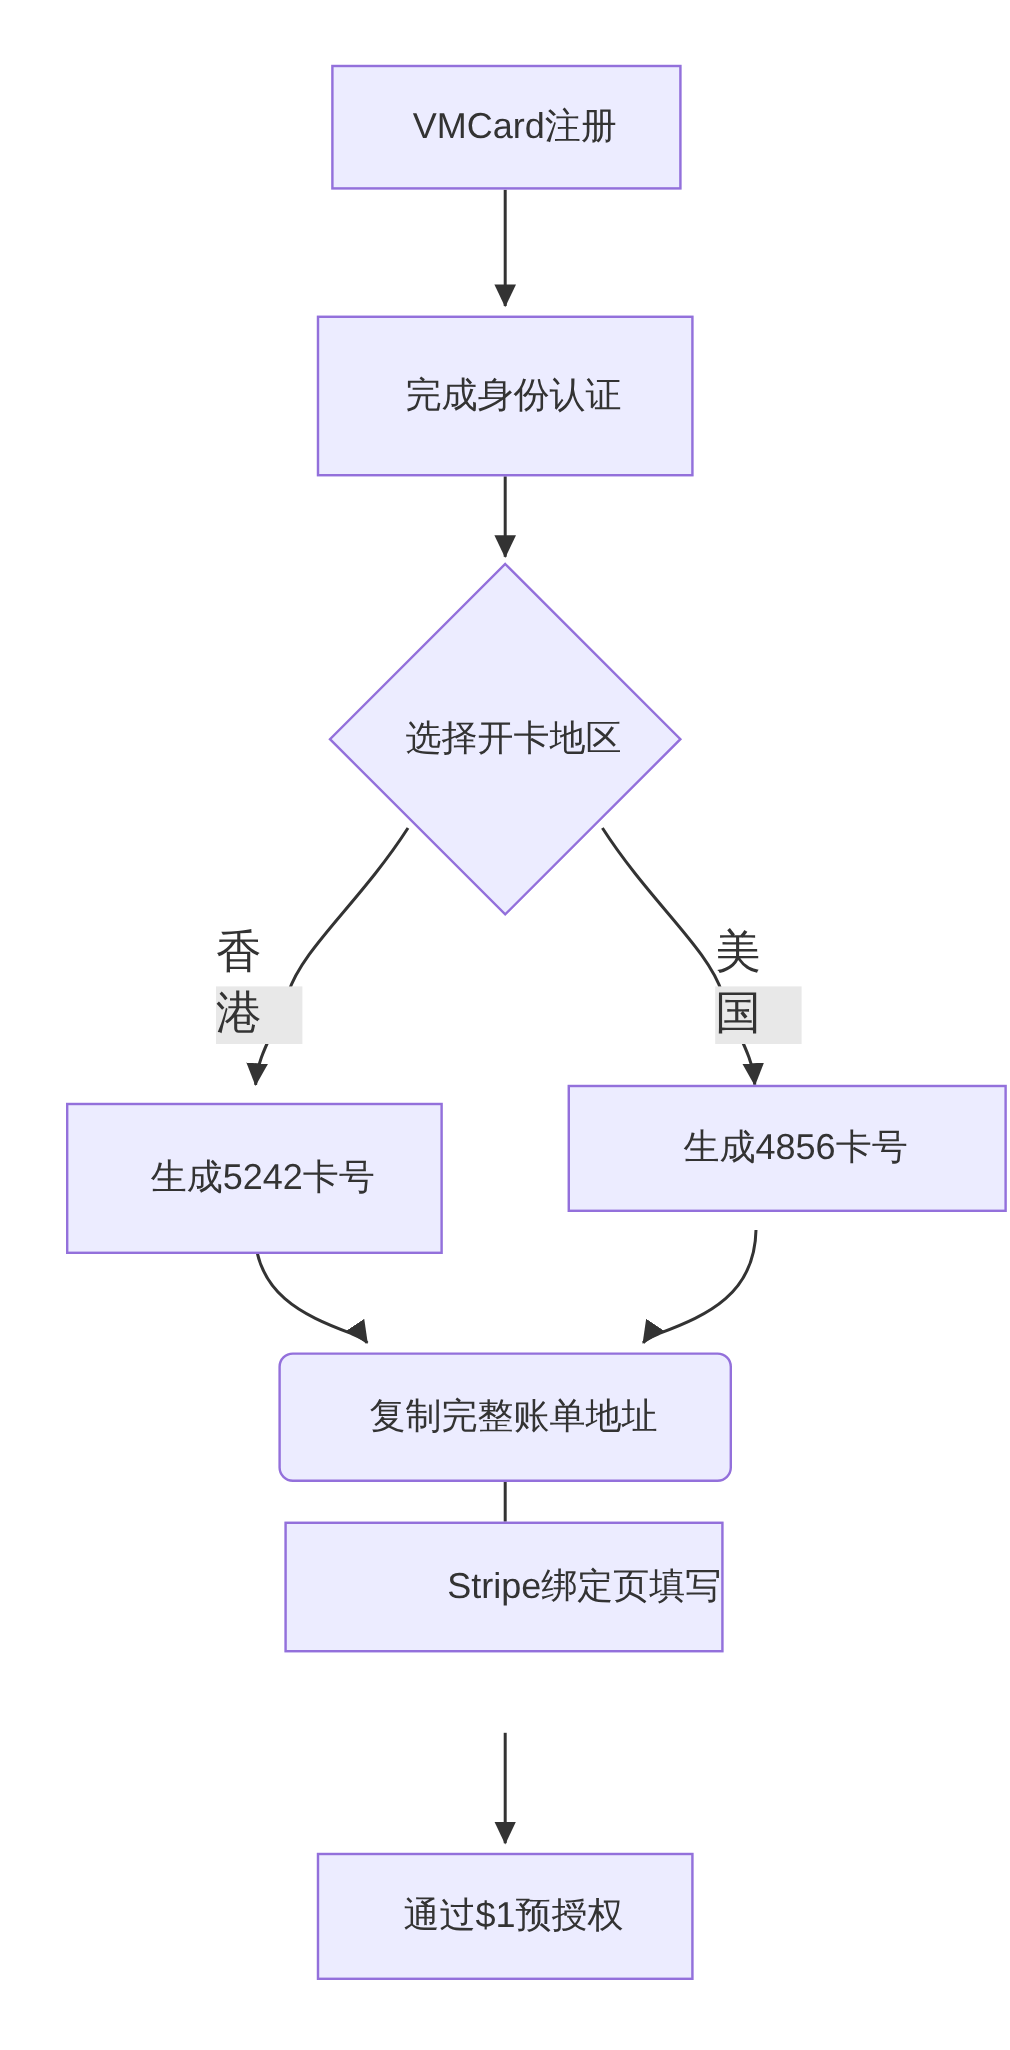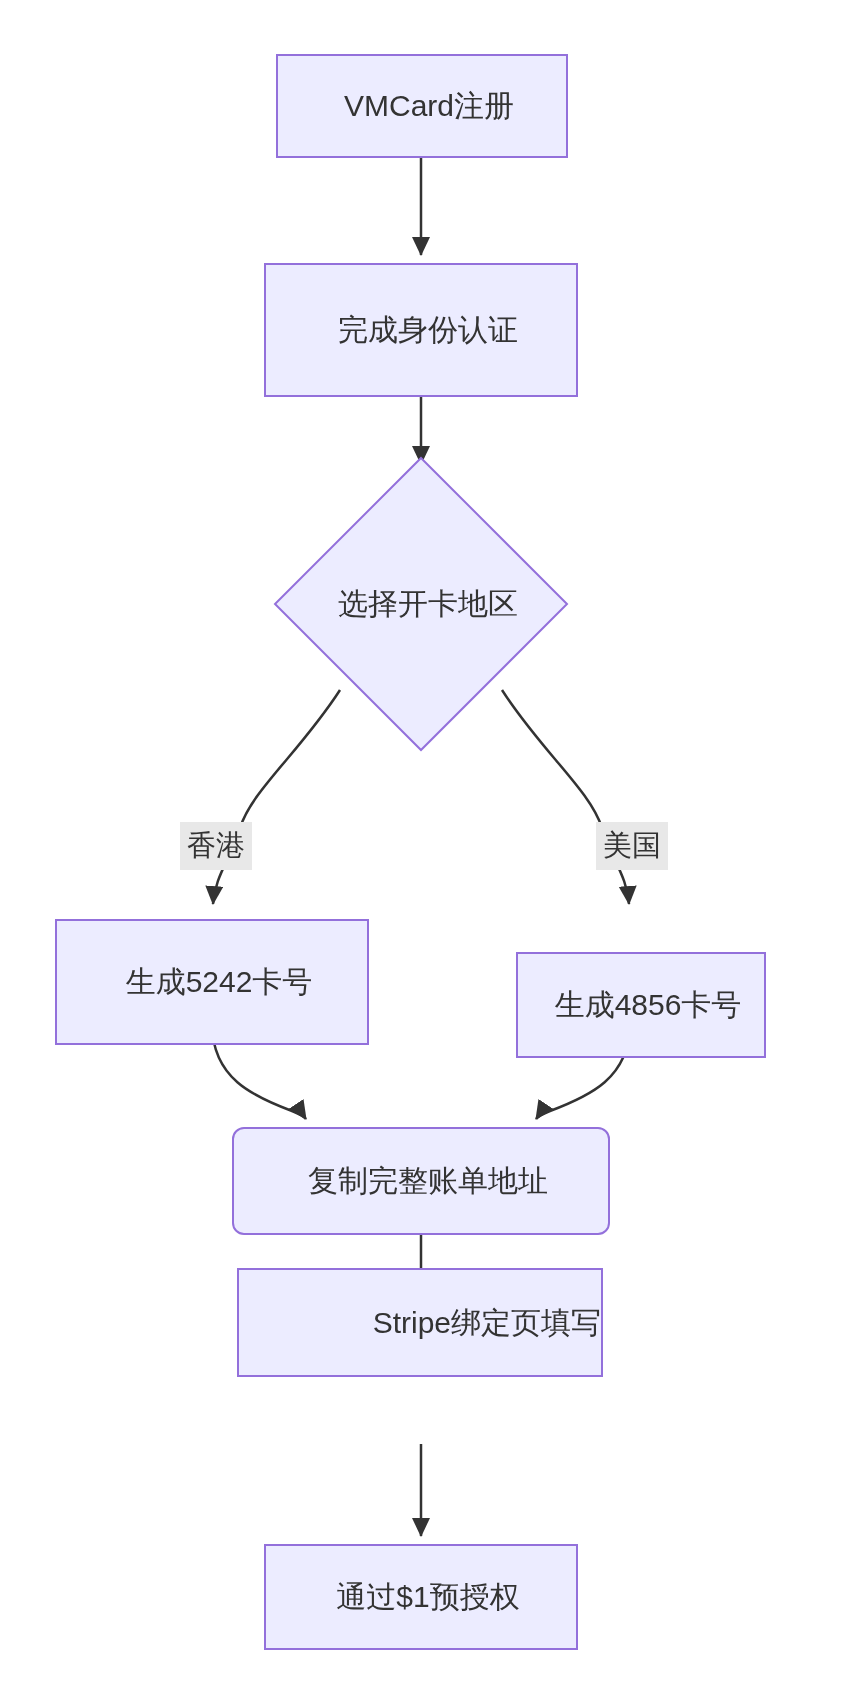--- a/index.html
+++ b/index.html
@@ -21,30 +21,30 @@
     border:2px solid var(--node-border,#9370DB);
     font-size:30px;line-height:1.2;text-align:center;
     color:var(--node-text,#333);
     padding-left:14px;
   }
   .node.diamond{background:transparent;border:none;}
   .node.diamond svg{position:absolute;left:0;top:0;width:100%;height:100%;}
   .node.diamond .diamond-text{position:relative;z-index:1;}
   .edge-label{
     position:absolute;z-index:3;
-    display:flex;align-items:center;justify-content:center;
+    display:flex;align-items:flex-end;justify-content:center;
     background:var(--edge-label-bg,#E8E8E8);
-    font-size:29px;color:var(--node-text,#333);
+    font-size:38px;color:var(--node-text,#333);
   }
   
   .n-register {left:276px;top:54px;  width:292px;height:104px;}
   .n-identity {left:264px;top:263px; width:314px;height:134px;}
-  .n-region   {left:273px;top:456px; width:296px;height:296px;}
+  .n-region   {left:273px;top:468px; width:296px;height:296px;}
   .n-hkcard   {left:55px; top:919px; width:314px;height:126px;}
-  .n-uscard   {left:473px;top:952px; width:250px;height:106px;margin-left:43px;}
+  .n-uscard   {left:473px;top:904px; width:366px;height:106px;}
   .n-billing  {left:232px;top:1127px;width:378px;height:108px;border-radius:12px;}
   .n-stripe   {left:237px;top:1268px;width:366px;height:109px;justify-content:flex-end;}
   .n-preauth  {left:264px;top:1544px;width:314px;height:106px;}
   .l-hk       {left:180px;top:822px; width:72px; height:48px;}
   .l-us       {left:596px;top:822px; width:72px; height:48px;}
 </style>
 </head>
 <body>
 
 <div class="canvas">

